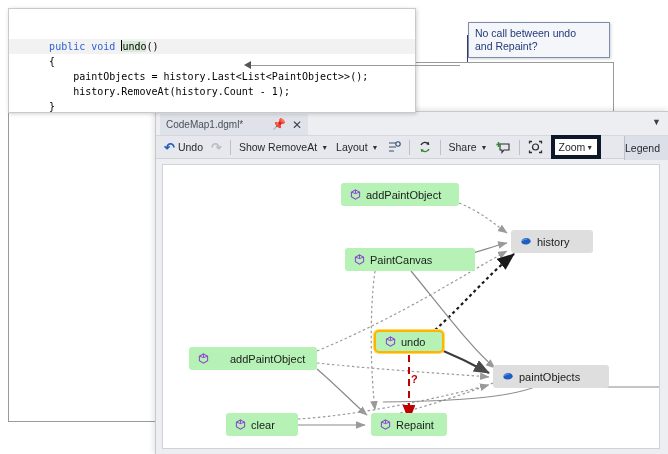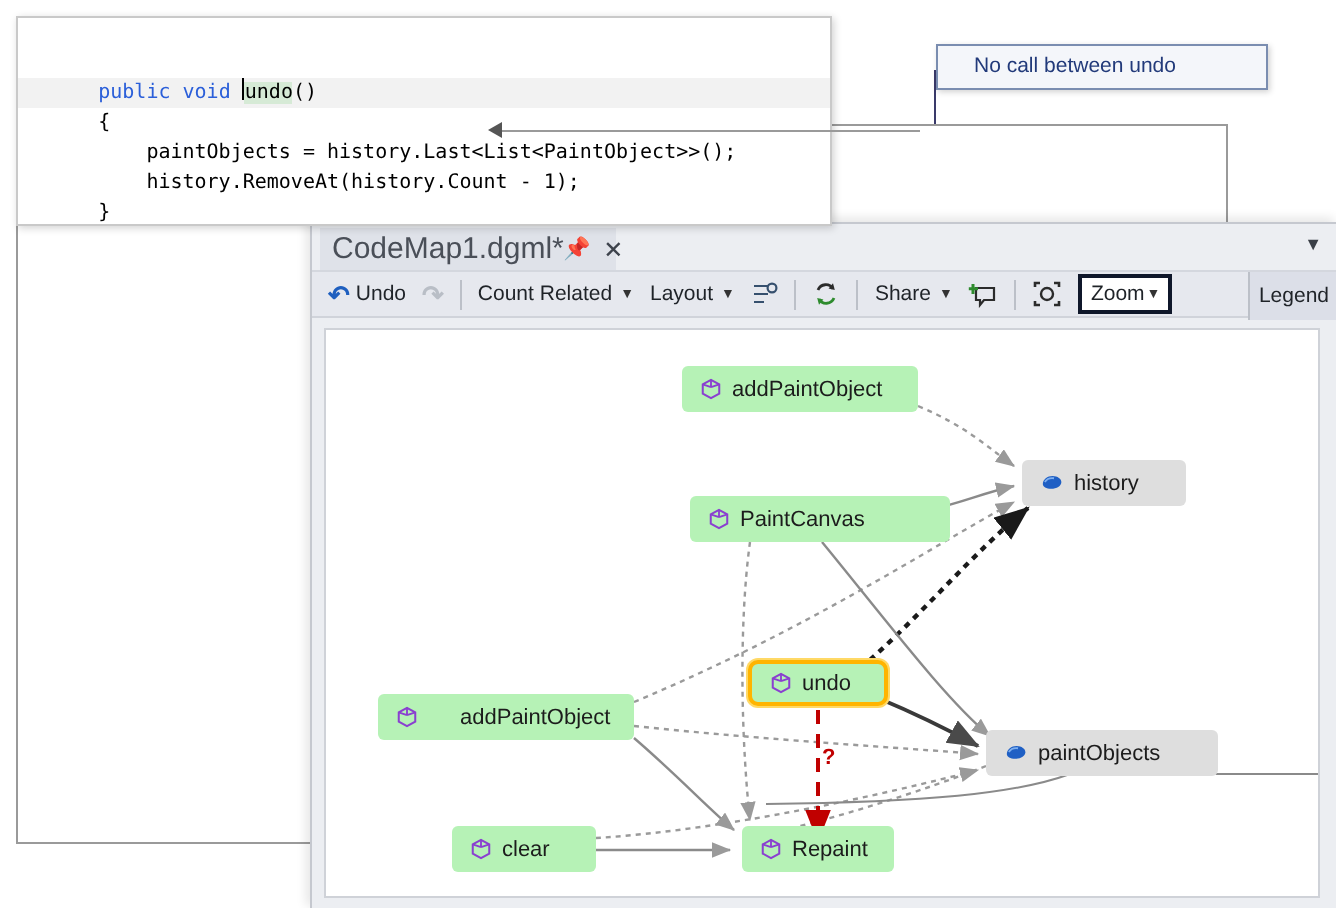--- a/index.html
+++ b/index.html
@@ -53,21 +53,21 @@
   #leader-arrow{
     position:absolute;left:244px;top:61px;z-index:62;
     width:0;height:0;border-top:4px solid transparent;border-bottom:4px solid transparent;
     border-right:7px solid #555;
   }
   
   #callout{
     position:absolute;left:468px;top:22px;width:128px;
     background:#f4f6fa;border:1px solid #7a8db0;
     box-shadow:1px 1px 3px rgba(0,0,0,0.18);
-    padding:4px 18px;
+    padding:4px 6px;
     z-index:70;
   }
   #callout .txt{
     font-size:10.5px;color:#223a7a;line-height:13px;
     font-family:"Liberation Sans", sans-serif;
   }
   #callout-stem{
     position:absolute;left:468px;top:38px;width:8px;height:2px;background:#445; z-index:69;
   }
   #callout-drop{
@@ -86,21 +86,21 @@
   #tabstrip{
     position:relative;height:23px;background:#eceef2;
   }
   #tab{
     position:absolute;left:4px;top:2px;height:21px;width:148px;
     background:#dfe2e9;
     display:flex;align-items:center;
     padding:0 6px;
     box-sizing:border-box;
   }
-  #tab .tab-label{font-size:15px;color:#4a4f58;flex:1;}
+  #tab .tab-label{font-size:10px;color:#4a4f58;flex:1;}
   #tab .tab-pin{font-size:11px;color:#5b6170;margin-right:6px;}
   #tab .tab-close{font-size:12px;color:#3e434c;}
   #tabstrip-chevron{
     position:absolute;right:8px;top:5px;font-size:9px;color:#3a3f47;
   }
   
   #toolbar{
     position:relative;height:24px;background:#e6e8ee;
     border-top:1px solid #d4d7de;border-bottom:1px solid #d0d3da;
     display:flex;align-items:center;
@@ -110,27 +110,27 @@
   .tb-item{
     display:flex;align-items:center;height:20px;padding:0 4px;
     font-size:10.5px;color:#1f2328;gap:3px;white-space:nowrap;
   }
   .tb-item.disabled{color:#a8adb5;}
   .tb-sep{width:1px;height:15px;background:#bcc0c8;margin:0 4px;}
   .caretdn{font-size:7px;color:#333;margin-left:1px;}
   .undo-glyph{color:#1f5fbf;font-size:13px;font-weight:bold;}
   .redo-glyph{color:#b9bec6;font-size:13px;font-weight:bold;}
   .zoombox{
-    border:2px solid #0f172a;background:#ffffff;height:16px;
+    border:4px solid #0f172a;background:#ffffff;height:16px;
     display:flex;align-items:center;padding:0 4px;font-size:10.5px;color:#1f2328;
   }
   #legend-btn{
     position:absolute;right:0;top:0;height:24px;width:44px;
     background:#dcdfe8;border-left:1px solid #bcc0c8;
-    display:flex;align-items:center;justify-content:center;
+    display:flex;align-items:center;
     font-size:10.5px;color:#1f2328;
   }
   
   #map-canvas{
     position:absolute;left:6px;top:52px;width:496px;height:283px;
     background:#ffffff;border:1px solid #cfd2d8;
     overflow:hidden;
   }
   
   .node{
@@ -163,20 +163,21 @@
 </div>
 <div id="leader-h"></div>
 <div id="leader-arrow"></div>
 
 <div id="annot-rect"></div>
 <div id="callout-drop"></div>
 
 <div id="callout-stem"></div>
 <div id="callout">
   <div class="txt">No call between undo</div>
+  <div class="txt">and Repaint?</div>
 </div>
 
 <div id="map-window">
 
   <div id="tabstrip">
     <div id="tab">
       <span class="tab-label">CodeMap1.dgml*</span>
       <span class="tab-pin">📌</span>
       <span class="tab-close">✕</span>
     </div>
@@ -186,21 +187,21 @@
   <div id="toolbar">
     <div class="tb-item">
       <span class="undo-glyph">↶</span>
       <span>Undo</span>
     </div>
     <div class="tb-item disabled">
       <span class="redo-glyph">↷</span>
     </div>
     <div class="tb-sep"></div>
     <div class="tb-item">
-      <span>Count Related</span>
+      <span>Show RemoveAt</span>
       <span class="caretdn">▼</span>
     </div>
     <div class="tb-item">
       <span>Layout</span>
       <span class="caretdn">▼</span>
     </div>
     <div class="tb-item">
       <svg width="14" height="14" viewBox="0 0 14 14">
         <path d="M2 3 H9 M2 7 H9 M2 11 H7" stroke="#36506e" stroke-width="1.1" fill="none"></path>
         <circle cx="11" cy="4" r="2.2" stroke="#36506e" stroke-width="1.1" fill="none"></circle>

